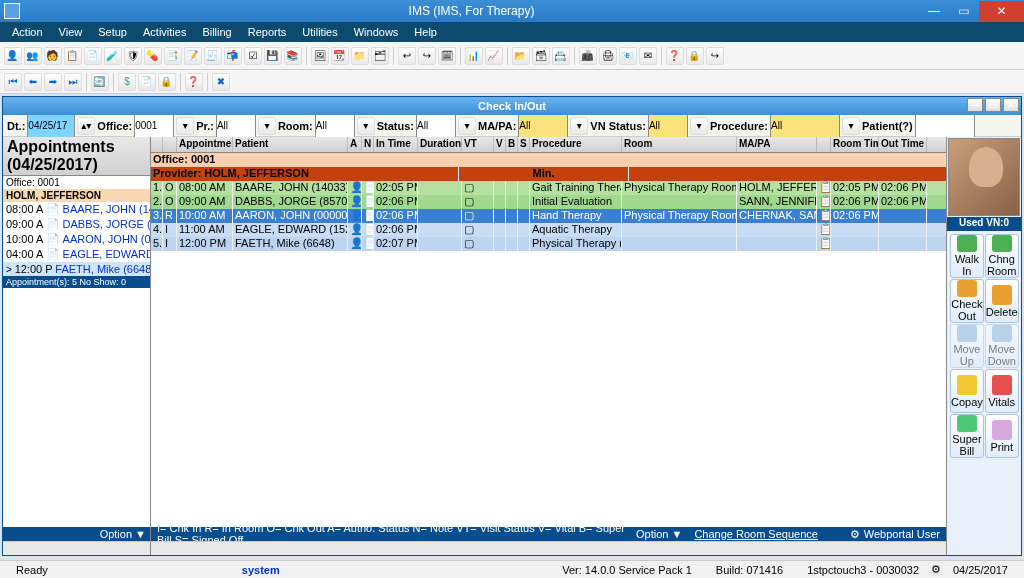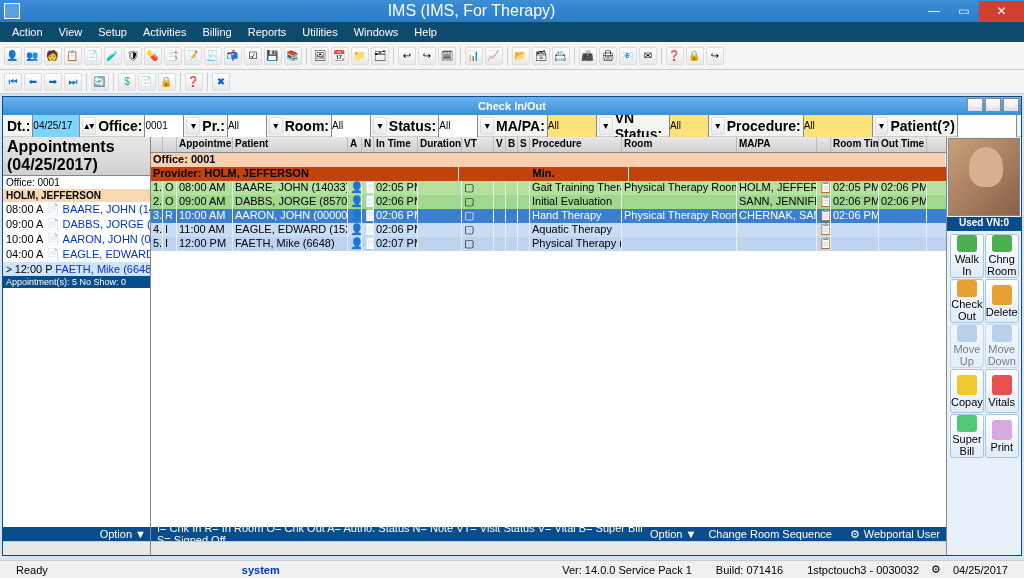--- a/index.html
+++ b/index.html
@@ -1,21 +1,21 @@
 <!DOCTYPE html>
 <html><head>
 <meta charset="utf-8">
 <style>
 * { margin: 0; padding: 0; box-sizing: border-box; font-family: "Segoe UI", Tahoma, sans-serif; font-size: 11px; }
 body { background: #d4e4f4; width: 1024px; height: 578px; overflow: hidden; position: relative; }
 
 
 .titlebar { background: linear-gradient(#3b8fd4, #2a7bc8); height: 22px; display: flex; align-items: center; color: #fff; }
 .titlebar .icon { width: 16px; height: 16px; margin: 0 4px; background: #5ba3e0; border: 1px solid #fff; }
-.titlebar .title { flex: 1; text-align: center; font-size: 16px; }
+.titlebar .title { flex: 1; text-align: center; font-size: 12px; }
 .titlebar .wbtn { width: 30px; height: 20px; display: flex; align-items: center; justify-content: center; color: #fff; font-size: 12px; }
 .titlebar .close { background: #d04030; width: 45px; }
 
 
 .menubar { background: #0c4a6e; height: 20px; display: flex; align-items: center; padding: 0 4px; }
 .menubar .mitem { color: #fff; padding: 2px 8px; cursor: pointer; }
 
 
 .toolbar { background: #f5f5f5; height: 28px; display: flex; align-items: center; padding: 0 4px; gap: 2px; border-bottom: 1px solid #ccc; }
 .tbtn { width: 18px; height: 18px; border: 1px solid #ddd; border-radius: 2px; background: linear-gradient(#fff,#e8e8e8); display:inline-flex; align-items:center; justify-content:center; font-size:10px; }
@@ -25,21 +25,21 @@
 .navrow { background: #f5f5f5; height: 24px; display: flex; align-items: center; padding: 0 4px; gap: 2px; border-bottom: 1px solid #ccc; }
 
 
 .inner-window { margin: 2px; border: 1px solid #0a4d8c; background: #fff; height: 460px; display: flex; flex-direction: column; }
 .inner-title { background: linear-gradient(#6bb3f0,#3a8fd4); height: 18px; display: flex; align-items: center; justify-content: center; color: #fff; font-weight: bold; position: relative; }
 .inner-winbtns { position: absolute; right: 2px; top: 1px; display: flex; gap: 2px; }
 .inner-winbtns span { width: 16px; height: 14px; background: linear-gradient(#fff,#ddd); border: 1px solid #888; font-size: 9px; display: flex; align-items: center; justify-content: center; }
 
 
 .filters { background: #f5f5f0; height: 22px; display: flex; align-items: center; padding: 0 4px; gap: 2px; border-bottom: 1px solid #ccc; }
-.filters label { font-weight: bold; font-size: 14px; }
+.filters label { font-weight: bold; font-size: 11px; }
 .filters input, .filters select { font-size: 10px; height: 28px; border: 1px solid #888; }
 .hl { background: #fce27a; }
 
 
 .mainsplit { flex: 1; display: flex; overflow: hidden; }
 
 
 .leftpanel { width: 148px; background: #fff; border-right: 1px solid #888; display: flex; flex-direction: column; }
 .leftpanel .hdr { background: linear-gradient(#e8e8e8,#d0d0d0); border-bottom: 1px solid #888; padding: 1px 4px; font-size: 16px; font-weight: bold; }
 .leftpanel .row { padding: 1px 3px; font-size: 10px; white-space: nowrap; overflow: hidden; }
@@ -355,21 +355,21 @@
             <div class="c c13"></div>
             <div class="c c14"></div>
             <div class="c c15">📋</div>
             <div class="c c16"></div>
             <div class="c c17"></div>
           </div>
         </div>
       <div class="statusfoot">
         <span style="flex:1">I= Chk In  R= In Room  O= Chk Out   A= Autho. Status  N= Note  VT= Visit Status  V= Vital  B= Super Bill  S= Signed Off</span>
         <span style="margin-right:12px">Option ▼</span>
-        <span style="margin-right:18px">Change Room Sequence</span>
+        <span style="text-decoration:underline;margin-right:32px">Change Room Sequence</span>
         <span>⚙</span>
         <span style="margin-left:4px">Webportal User</span>
       </div>
       <div class="scrollh"></div>
     </div>
 
     <div class="rightpanel">
       <div class="photo"></div>
       <div class="usedvn">Used VN:0</div>
       <div class="btngrid" id="btngrid">

